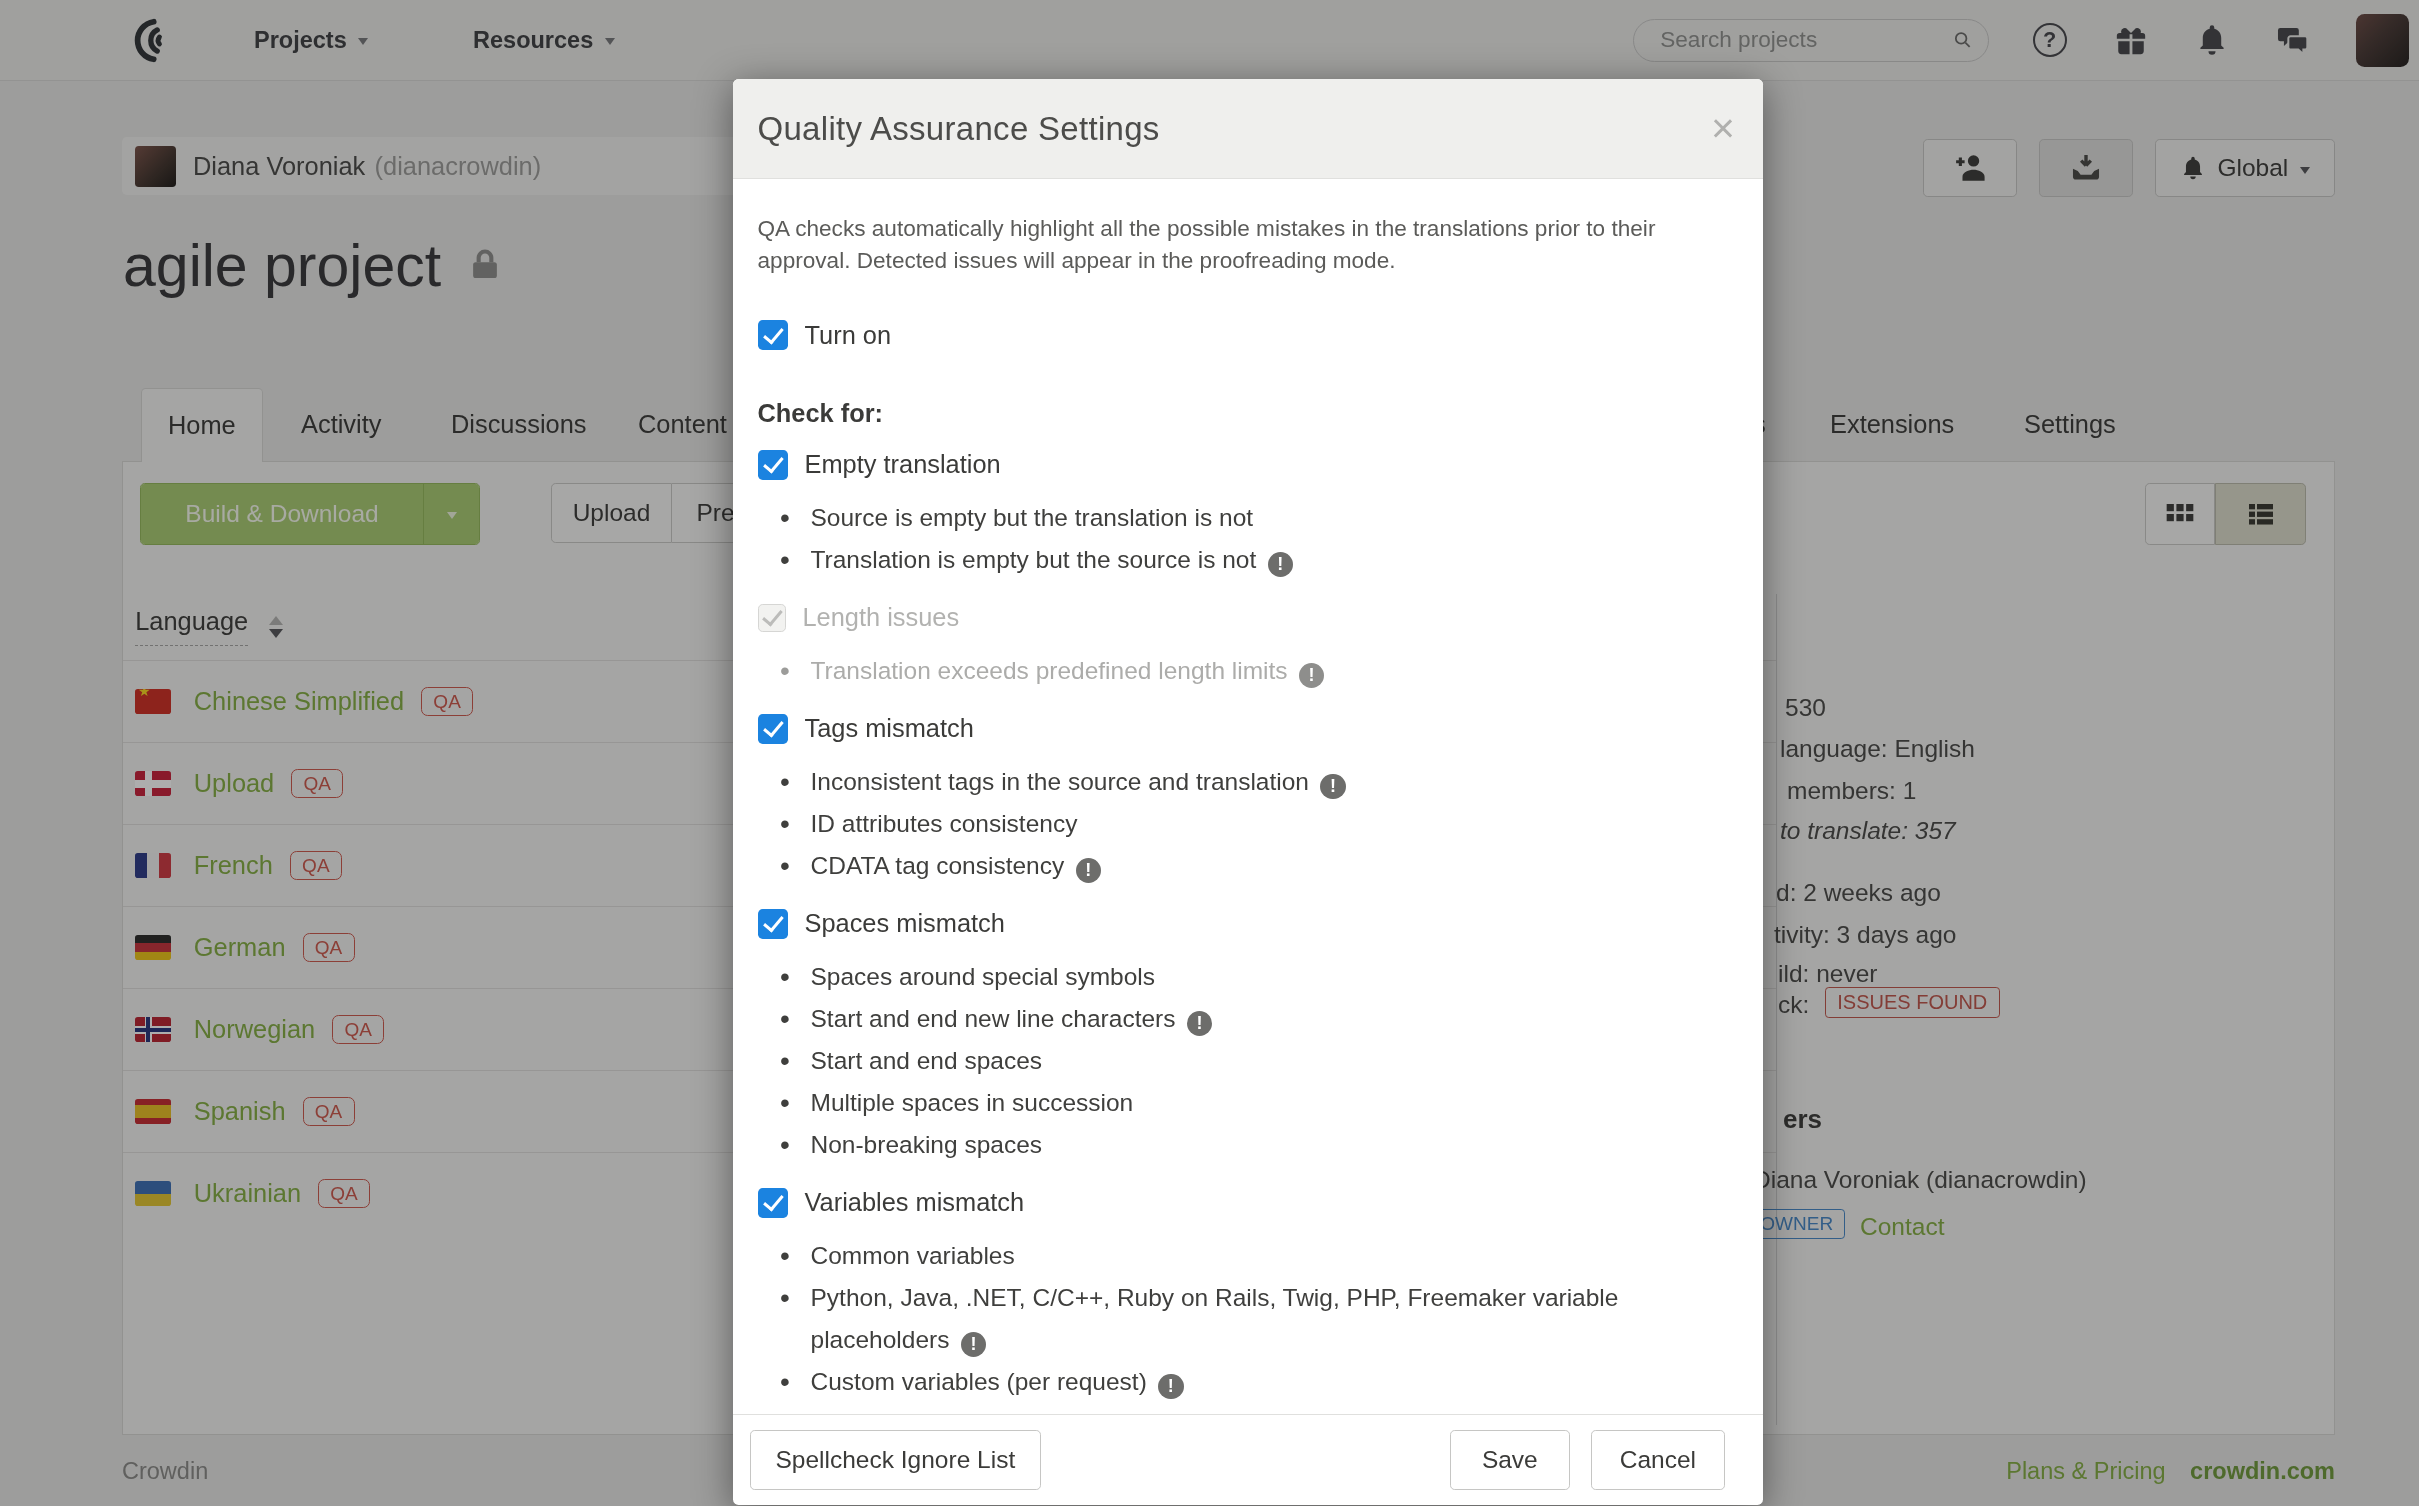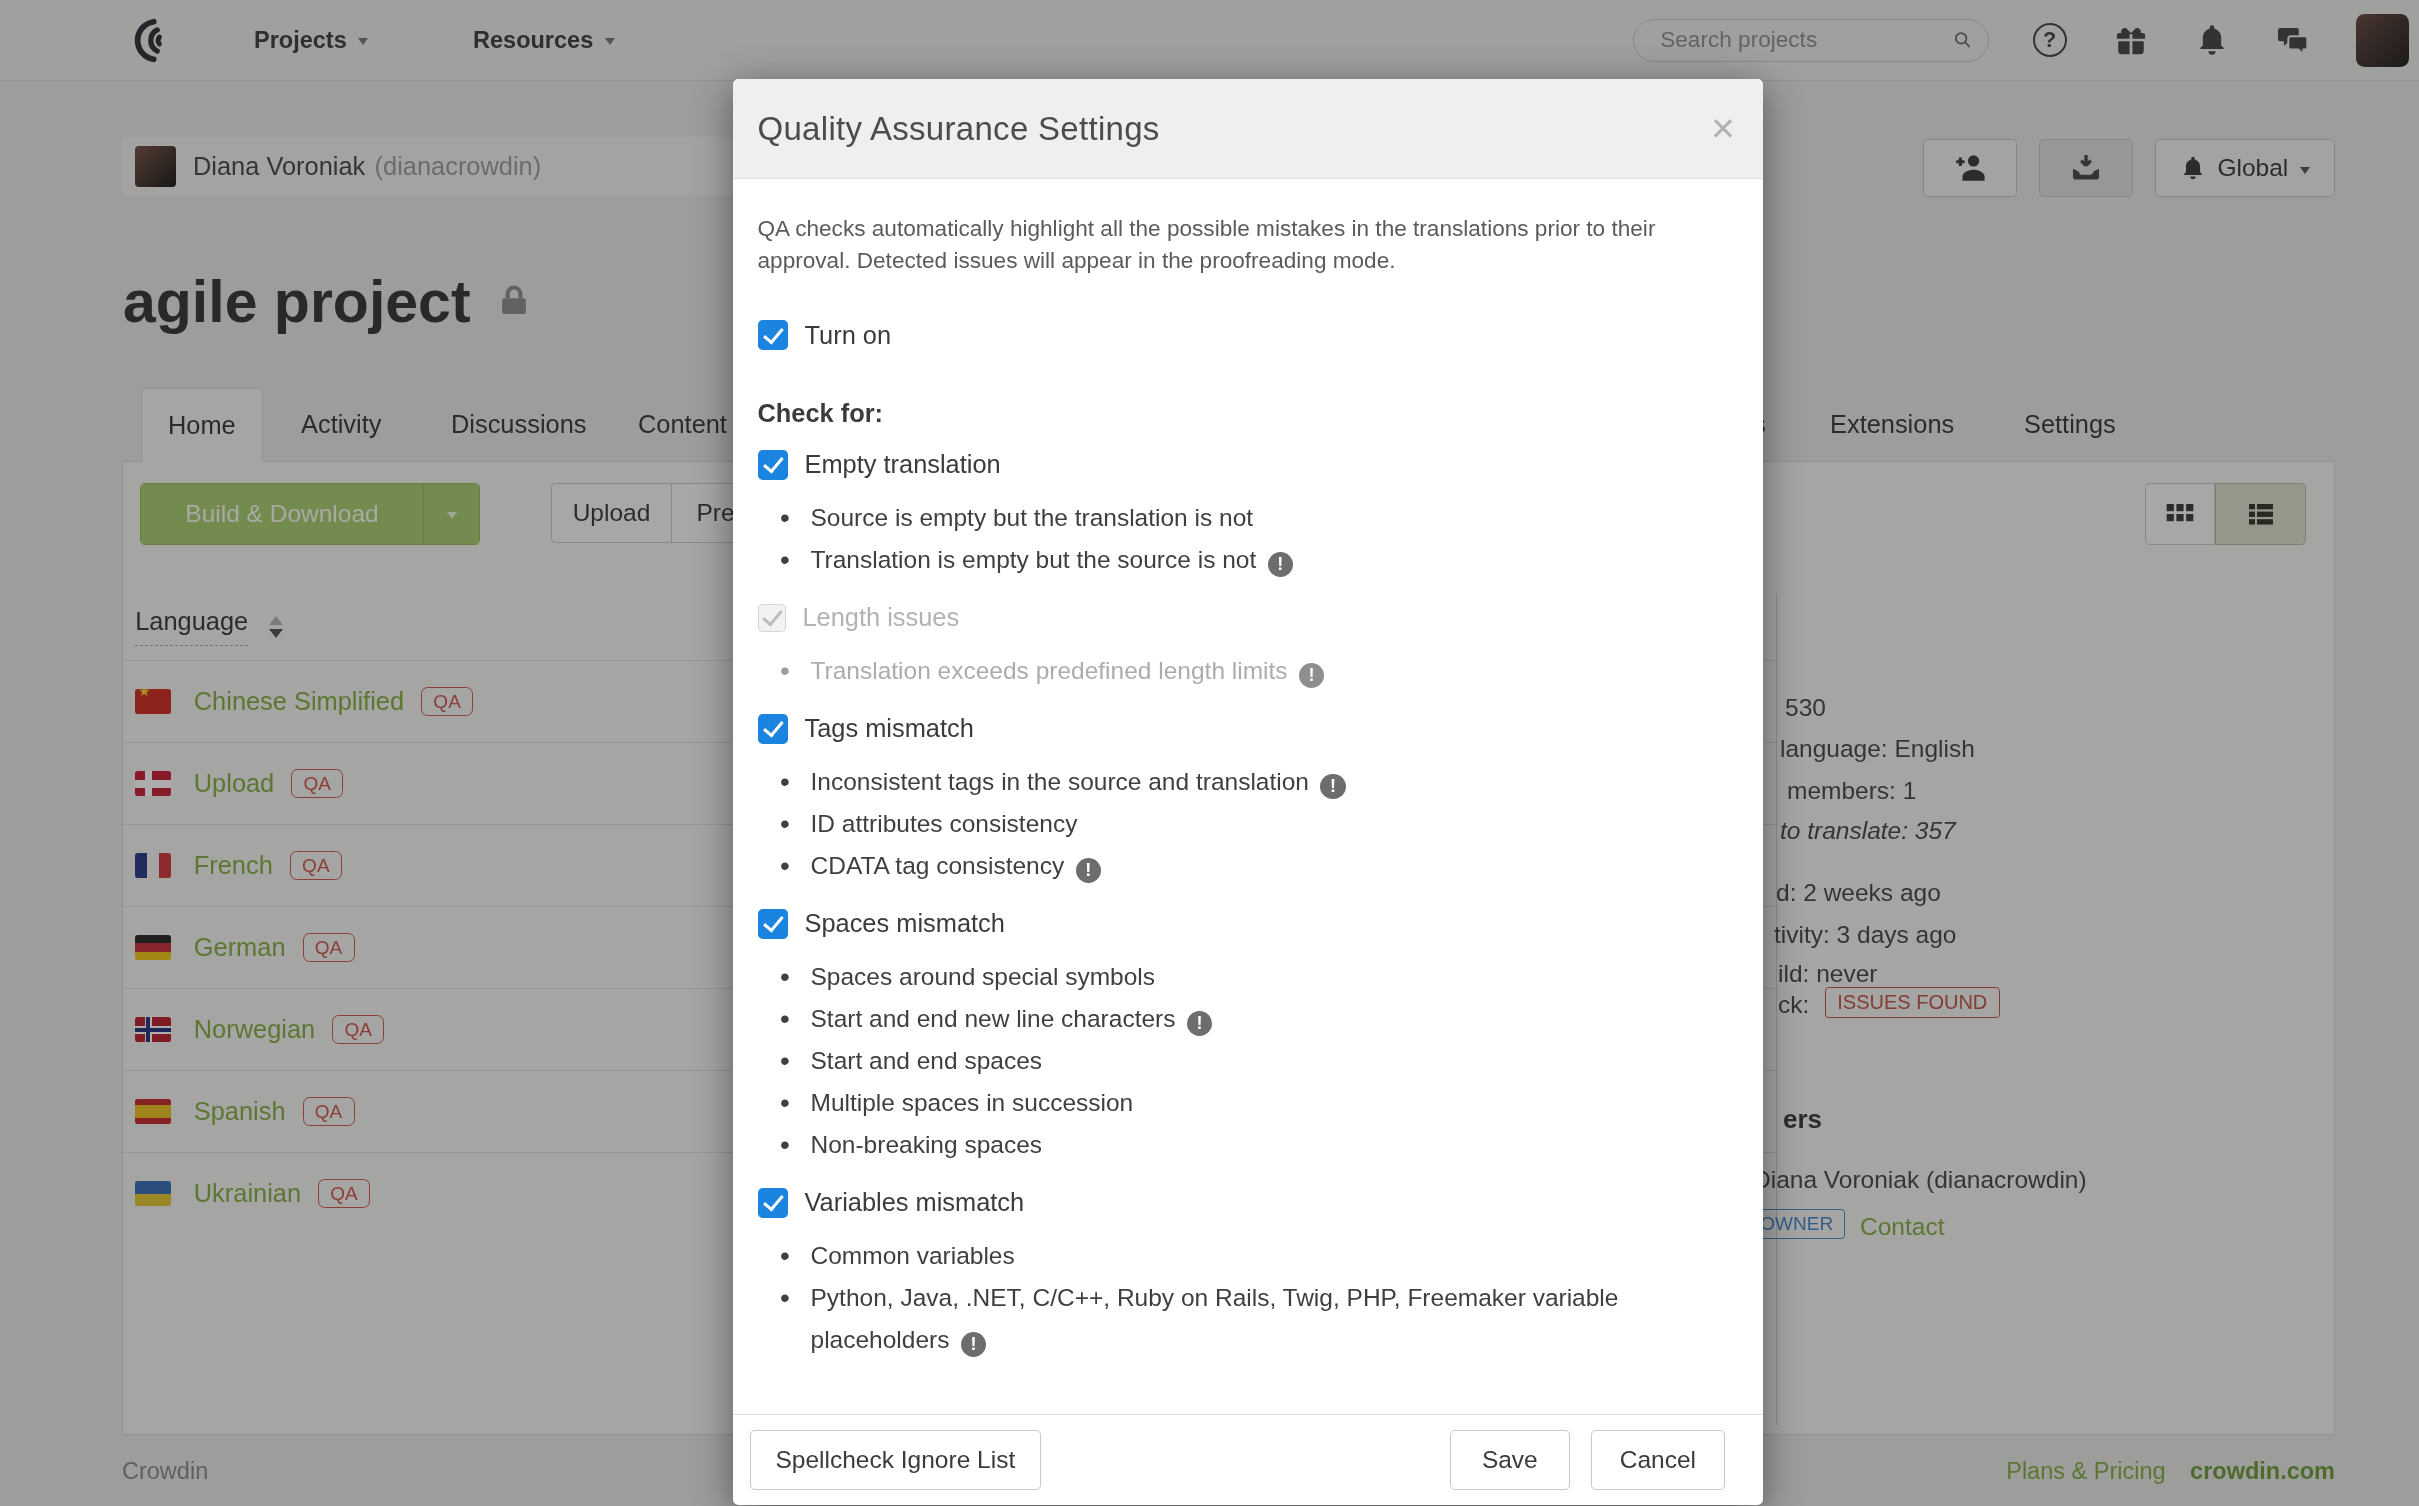--- a/index.html
+++ b/index.html
@@ -25,22 +25,22 @@
   .help-circle{width:30px;height:30px;border:2.8px solid #46474b;border-radius:50%;display:flex;align-items:center;
                justify-content:center;font-size:21.7px;font-weight:700;color:#46474b;}
   .nav-avatar{width:53px;height:53px;border-radius:8.5px;margin-right:11.3px;
       background:linear-gradient(135deg,#6b4a44 0%,#4a3a36 40%,#23201e 100%);}
   
   .crumb-strip{position:absolute;left:122px;top:137px;width:1168px;height:58px;background:#f0f0ee;border-radius:4.7px;}
   .crumb{position:absolute;left:135px;top:137px;height:58px;display:flex;align-items:center;}
   .crumb-avatar{width:41px;height:41px;border-radius:3.8px;background:linear-gradient(135deg,#7a5249 0%,#45362f 55%,#1e1b19 100%);}
   .crumb-name{margin-left:17px;font-size:25.4px;color:#4a4a48;}
   .crumb-suffix{color:#9c9c9a;margin-left:9.4px;}
-  .proj-title{position:absolute;left:123px;top:232px;font-size:59px;font-weight:700;color:#38383a;
-              display:flex;align-items:flex-start;margin-top:36px;}
+  .proj-title{position:absolute;left:123px;top:232px;font-size:59px;font-weight:400;color:#38383a;
+              display:flex;align-items:flex-start;}
   .lock{margin-left:24.5px;color:#8e8e8c;}
   .lock svg{width:38px;height:43px;}
   .hero-actions{position:absolute;top:139px;right:85px;display:flex;}
   .hbtn{height:58px;border:0.9px solid #c6c6c4;border-radius:4.7px;background:#f0f0ee;display:flex;align-items:center;
         justify-content:center;color:#3c3c3a;box-sizing:border-box;cursor:pointer;}
   .hbtn.ic{width:94px;margin-left:21.7px;}
   .hbtn.dl{background:#dededc;}
   .hbtn svg{width:34px;height:34px;}
   .hbtn.global{margin-left:21.7px;padding:0 24.5px;font-size:24.5px;}
   .hbtn.global svg{width:26px;height:26px;margin-right:11.3px;}
@@ -412,20 +412,21 @@
             </div>
           </div>
           <div class="sec">
             <div class="sec-head">
               <span class="cb"></span>
               <span class="cb-label">Variables mismatch</span>
             </div>
             <div class="items">
               <div class="b-item"><span>Common variables</span></div>
               <div class="b-item"><span>Python, Java, .NET, C/C++, Ruby on Rails, Twig, PHP, Freemaker variable placeholders</span><span class="info">!</span></div>
+              <div class="b-item"><span>Custom variables (per request)</span><span class="info">!</span></div>
             </div>
           </div>
         </div>
     </div>
     <div class="m-foot">
       <button class="m-btn spell">Spellcheck Ignore List</button>
       <span class="m-spacer"></span>
       <button class="m-btn save">Save</button>
       <button class="m-btn">Cancel</button>
     </div>

